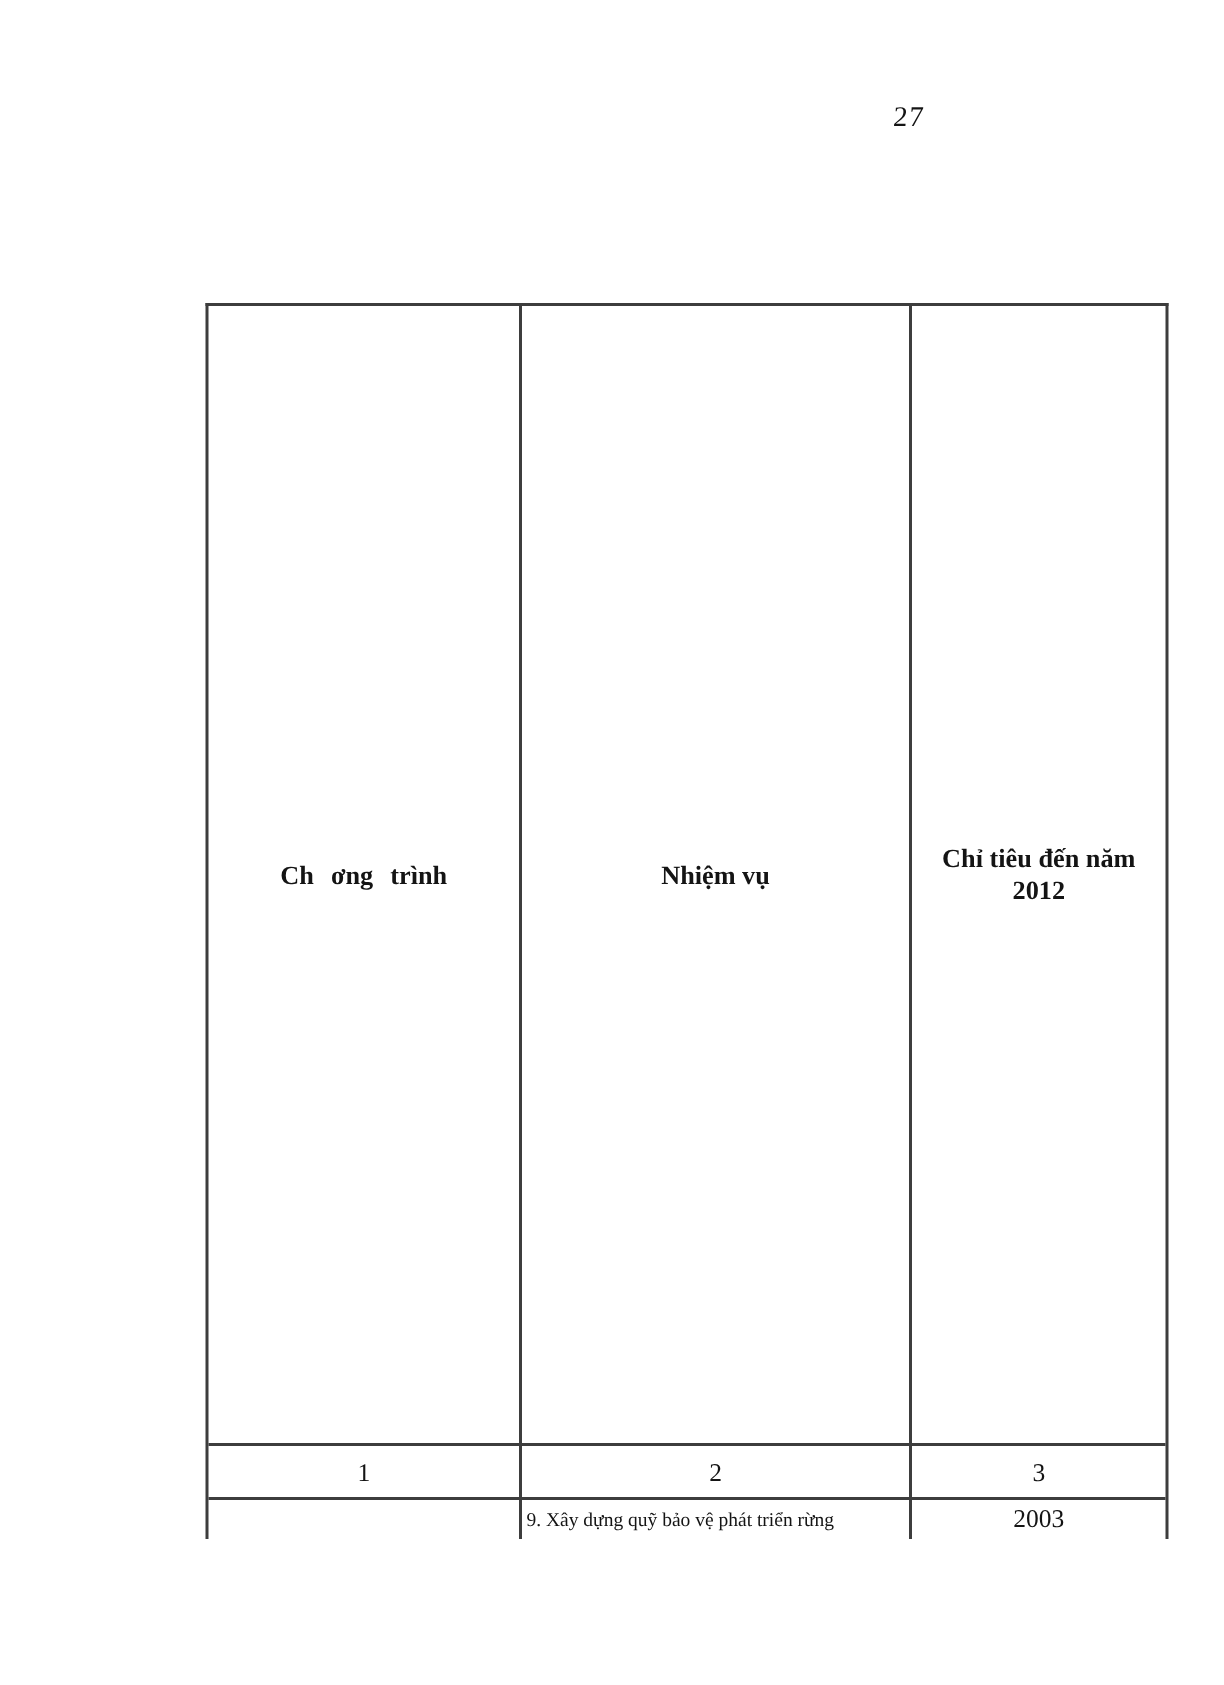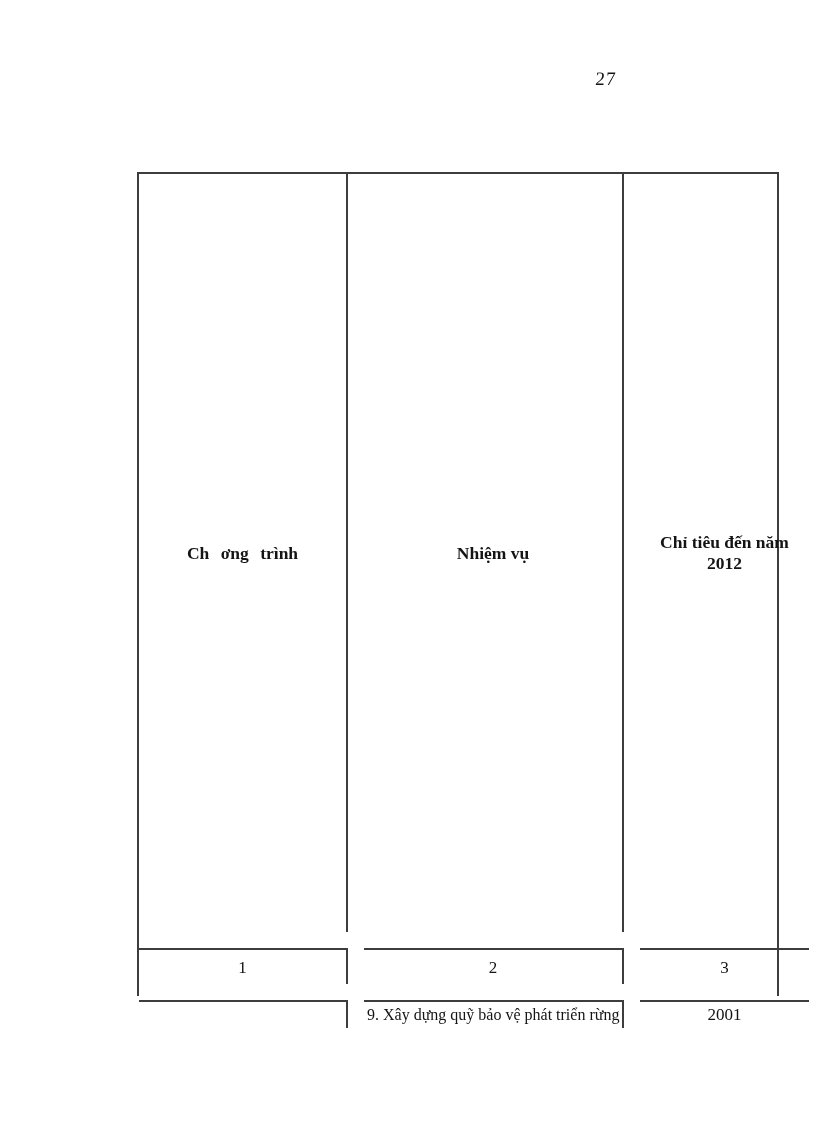--- a/index.html
+++ b/index.html
@@ -25,28 +25,27 @@
     position:absolute;
     left:586px; top:68px;
     width:40px;
     text-align:center;
     font-size:19px;
     letter-spacing:1px;
     transform:skewX(-4deg);
   }
   .doc-table{
     position:absolute;
-    left:137px; top:172px;
+    left:137px; top:202px;
     width:642px; height:824px;
     border:2px solid var(--border-color);
     border-bottom:none;
     display:grid;
     grid-template-columns:209px 260px 169px;
     grid-template-rows:758px 36px 28px;
-    gap:16px;
   }
   .cell{
     border-right:2px solid var(--border-color);
     display:flex;
     align-items:center;
     justify-content:center;
     overflow:hidden;
   }
   .cell.last-col{ border-right:none; }
   .cell.bordered-top{ border-top:2px solid var(--border-color); }
@@ -55,21 +54,21 @@
     font-size:17.5px;
     text-align:center;
     padding:0 4px;
   }
   .header-cell.program{ word-spacing:7px; }
   .num-cell{
     font-size:17px;
     line-height:1;
   }
   .data-cell{
-    font-size:16px;
+    font-size:13px;
     line-height:1.1;
   }
   .data-cell.task{
     justify-content:flex-start;
     text-align:left;
     padding-left:3px;
     padding-right:2px;
     white-space:nowrap;
   }
   .data-cell.target{
@@ -88,17 +87,17 @@
     <div class="cell header-cell program">Ch ơng trình</div>
     <div class="cell header-cell">Nhiệm vụ</div>
     <div class="cell header-cell last-col">Chỉ tiêu đến năm 2012</div>
 
     <div class="cell num-cell bordered-top">1</div>
     <div class="cell num-cell bordered-top">2</div>
     <div class="cell num-cell bordered-top last-col">3</div>
 
     <div class="cell data-cell bordered-top"></div>
     <div class="cell data-cell task bordered-top">9. Xây dựng quỹ bảo vệ phát triển rừng</div>
-    <div class="cell data-cell target bordered-top last-col">2001</div>
+    <div class="cell data-cell target bordered-top last-col">2003</div>
 
   </div>
 
 </div>
 
 </body></html>

